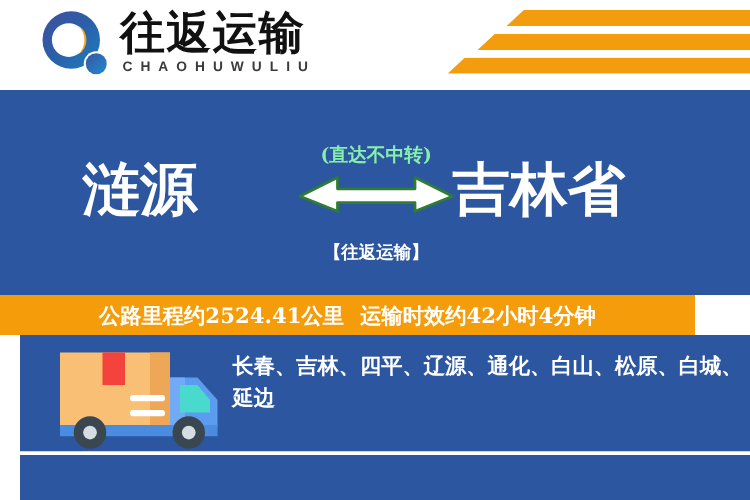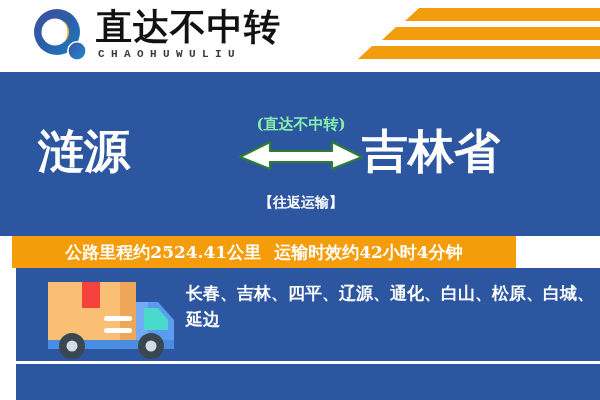--- a/index.html
+++ b/index.html
@@ -38,21 +38,21 @@
     font-size: 36px;
     font-weight: 700;
     color: #111111;
     letter-spacing: 1px;
     line-height: 42px;
     white-space: nowrap;
   }
   .brand-en {
     position: absolute;
     left: 98px; top: 48px;
-    font-family: Liberation Mono, monospace;
+    font-family: Liberation Sans, sans-serif;
     font-size: 11px;
     font-weight: 700;
     color: #3a3a3a;
     letter-spacing: 6.4px;
     white-space: nowrap;
   }
 
   .stripes {
     position: absolute;
     right: 0; top: 8px;
@@ -79,21 +79,21 @@
   .city {
     position: absolute;
     top: 50px;
     font-family: "DejaVu Serif", "Liberation Serif", serif;
     font-size: 46px;
     font-weight: 700;
     color: #ffffff;
     line-height: 58px;
     white-space: nowrap;
   }
-  .city.origin { left: 38px; }
+  .city.origin { left: 66px; }
   .city.dest   { left: 362px; text-align: center; }
 
   .mid {
     position: absolute;
     left: 236px; top: 42px;
     width: 130px;
     text-align: center;
   }
   .mid-top {
     font-family: "DejaVu Serif", "Liberation Serif", serif;
@@ -113,22 +113,22 @@
     font-size: 14px;
     font-weight: 700;
     color: #ffffff;
     white-space: nowrap;
     line-height: 20px;
   }
 
   
   .info-bar {
     position: absolute;
-    left: 12px; top: 236px;
-    width: 504px; height: 32px;
+    left: 0; top: 236px;
+    width: 556px; height: 32px;
     background: #f59c0b;
     display: flex;
     align-items: center;
     justify-content: center;
   }
   .info-text {
     font-family: "DejaVu Serif", "Liberation Serif", serif;
     font-size: 17px;
     font-weight: 700;
     color: #ffffff;
@@ -191,21 +191,21 @@
           </linearGradient>
         </defs>
         <circle cx="24" cy="24" r="23" fill="url(#ringGrad)"></circle>
         <circle cx="22" cy="24" r="13.5" fill="#ffffff"></circle>
         <path d="M30 12.5 A13.8 13.8 0 0 1 30 35.5 A17 17 0 0 0 30 12.5 Z" fill="#f5a623"></path>
         <circle cx="44" cy="43" r="10" fill="#ffffff"></circle>
         <circle cx="44" cy="43" r="8.4" fill="url(#dotGrad)"></circle>
       </svg>
     </div>
 
-    <div class="brand-cn">直达不中转</div>
+    <div class="brand-cn">往返运输</div>
     <div class="brand-en">CHAOHUWULIU</div>
 
     <div class="stripes">
       <div class="stripe s1"></div>
       <div class="stripe s2"></div>
       <div class="stripe s3"></div>
     </div>
   </div>
 
   <div class="route-panel">

